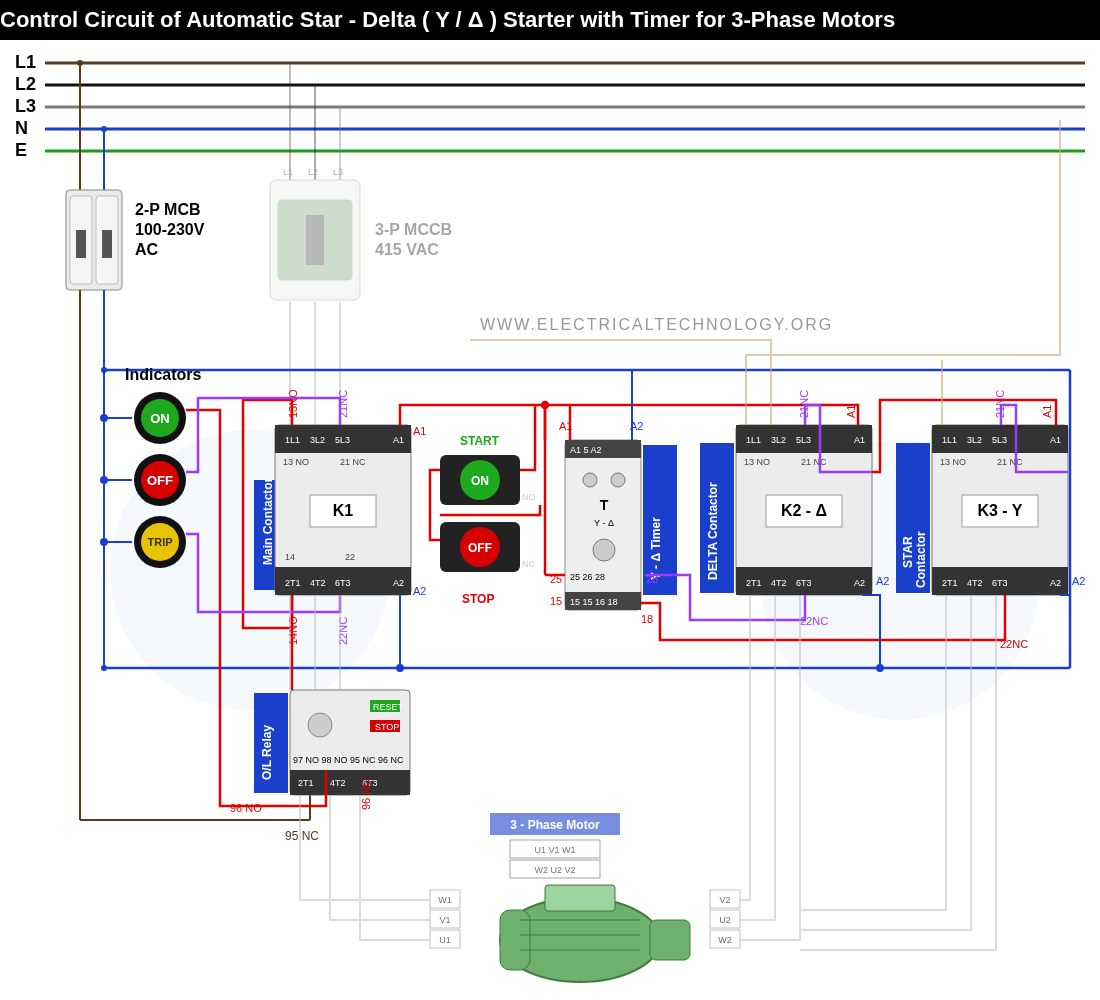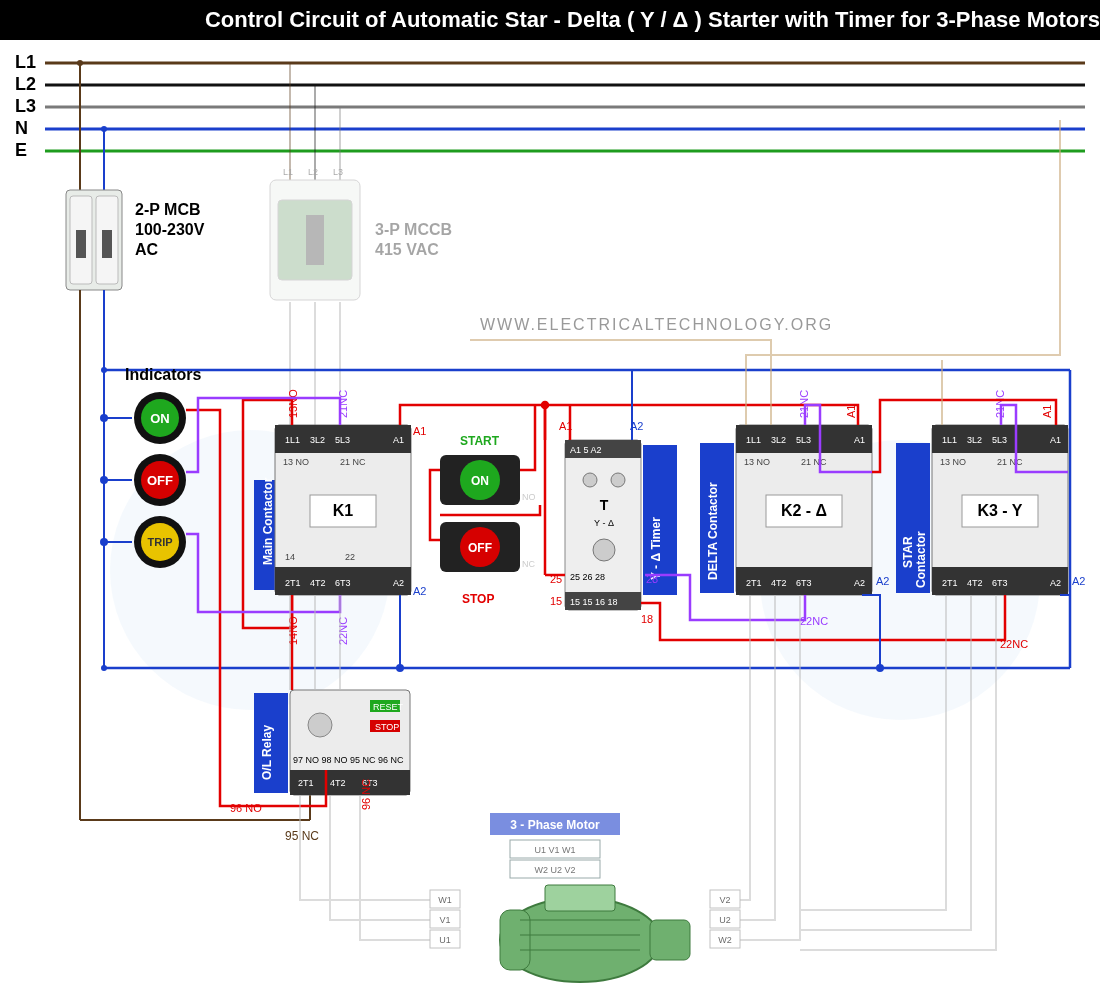--- a/index.html
+++ b/index.html
@@ -1,18 +1,18 @@
 <!DOCTYPE html>
 <html><head>
 <meta charset="utf-8">
 <style>
   * { box-sizing: border-box; }
   body { margin: 0; padding: 0; font-family: Arial, Helvetica, sans-serif; background: #fff; }
   .page { position: relative; width: 1100px; height: 1000px; margin: 0 auto; background: #fff; }
-  .titlebar { width: 100%; height: 40px; background: #000; color: #fff; display: flex; align-items: center; justify-content: flex-end; font-weight: bold; font-size: 22px; }
+  .titlebar { width: 100%; height: 40px; background: #000; color: #fff; display: flex; align-items: center; justify-content: flex-start; font-weight: bold; font-size: 22px; }
   svg.diagram { position: absolute; top: 40px; left: 0; width: 1100px; height: 960px; }
   .lbl { font-family: Arial; }
   .bold { font-weight: bold; }
   .small { font-size: 12px; }
   .xsmall { font-size: 9px; }
   .tag { fill: #fff; font-size: 12px; font-weight: bold; }
 </style>
 </head>
 <body>
 

